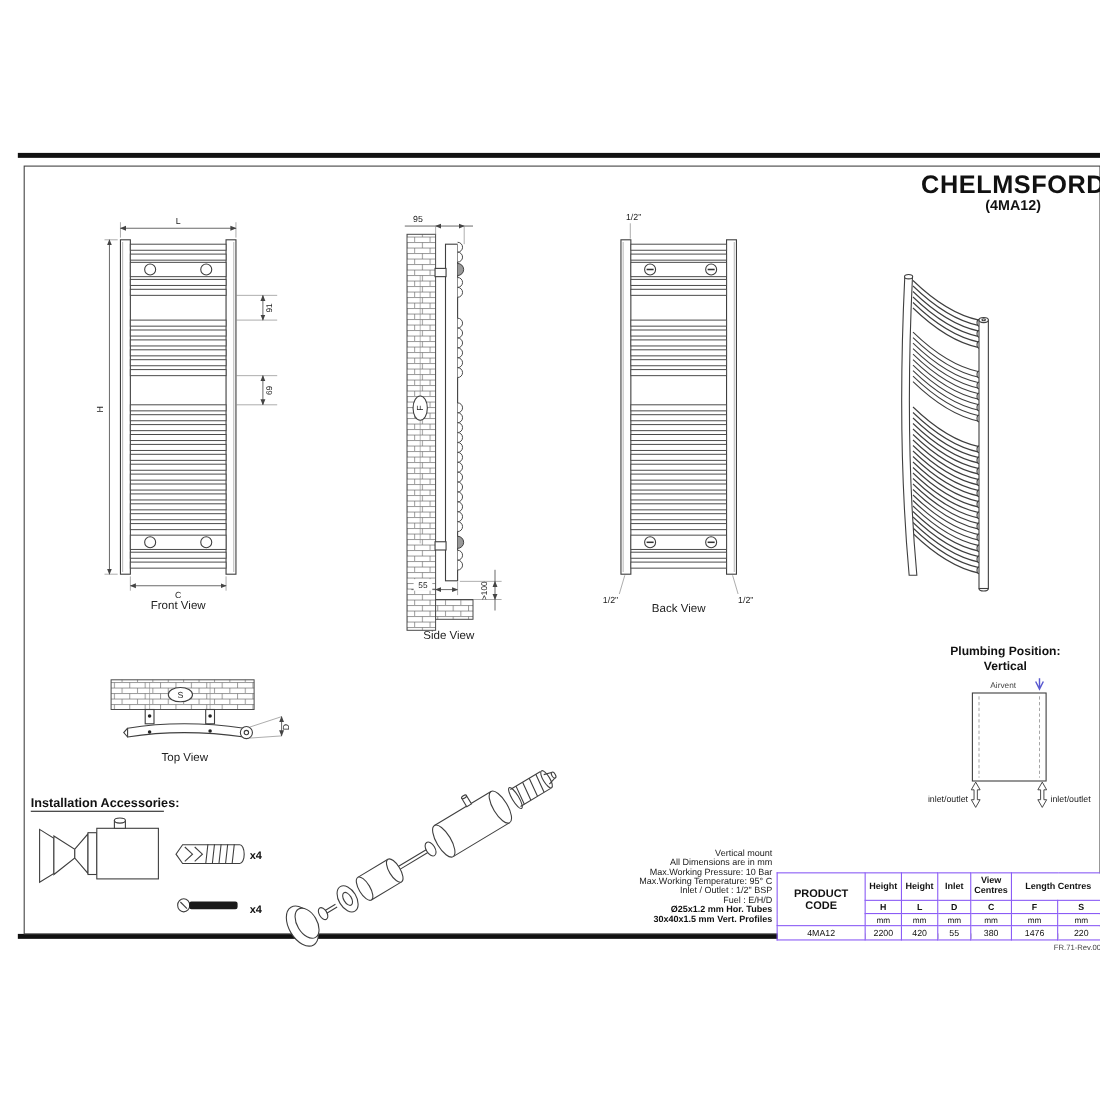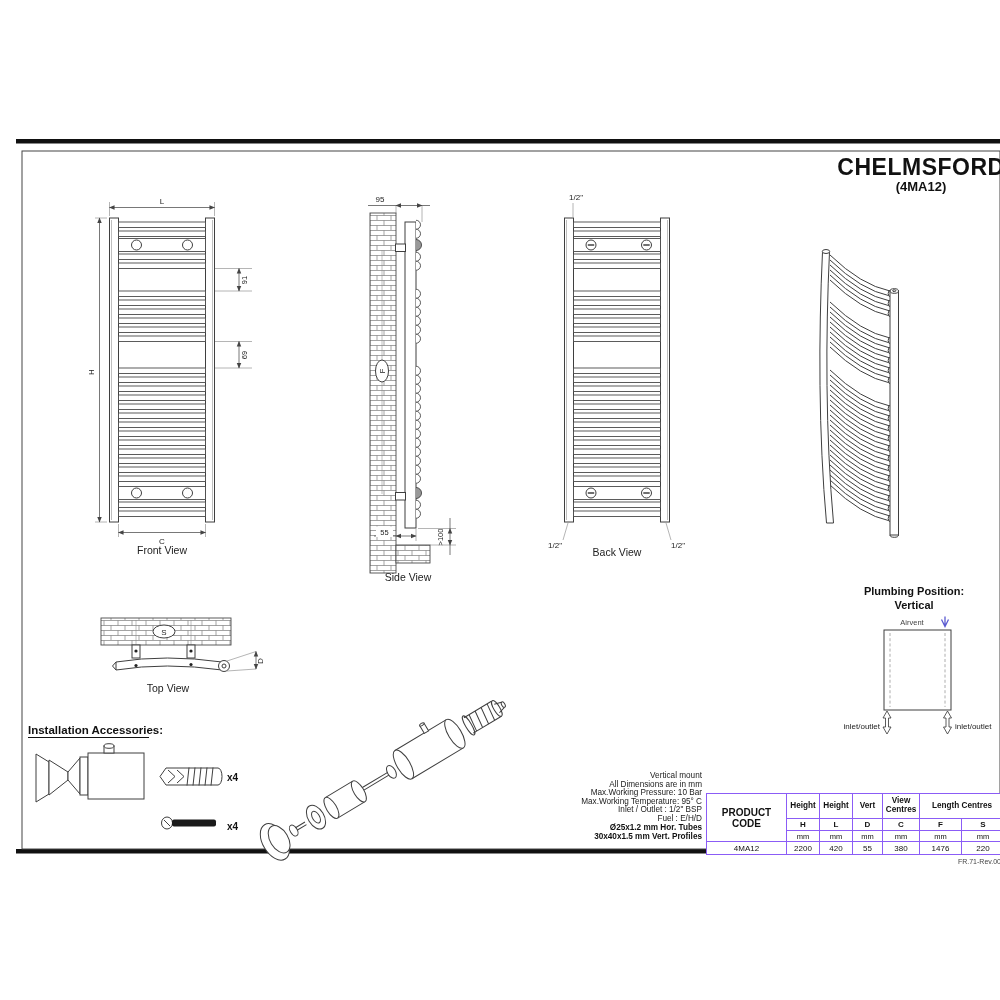--- a/index.html
+++ b/index.html
@@ -421,21 +421,21 @@
       <col style="width:30px">
           <col style="width:37px">
           <col style="width:42px">
           <col style="width:43px">
     </colgroup>
     <tbody>
           <tr>
       <td rowspan="3" class="pc">PRODUCT CODE</td>
       <td class="h1c">Height</td>
       <td class="h1c">Height</td>
-      <td class="h1c">Vert</td>
+      <td class="h1c">Inlet</td>
       <td class="h1c">View Centres</td>
       <td class="h1c" colspan="2">Length Centres</td>
     </tr>
     <tr>
       <td class="h2c">H</td>
       <td class="h2c">L</td>
       <td class="h2c">D</td>
       <td class="h2c">C</td>
       <td class="h2c">F</td>
       <td class="h2c">S</td>

